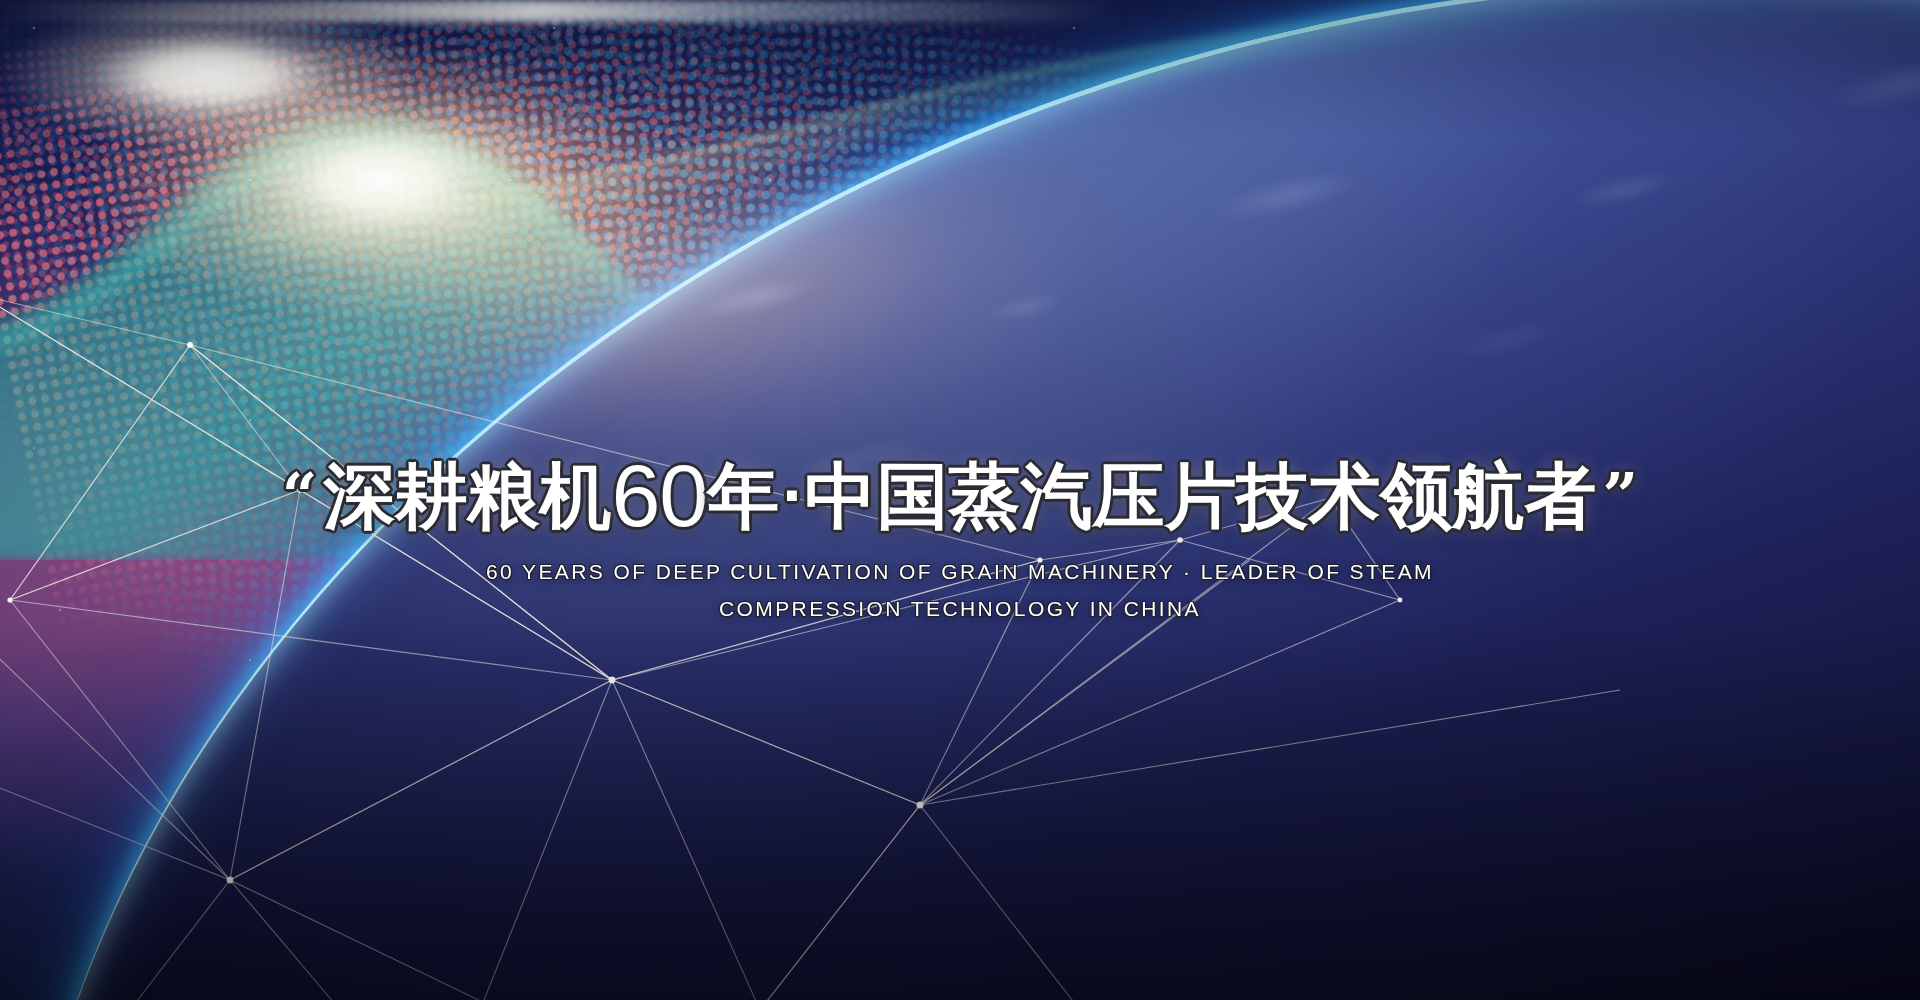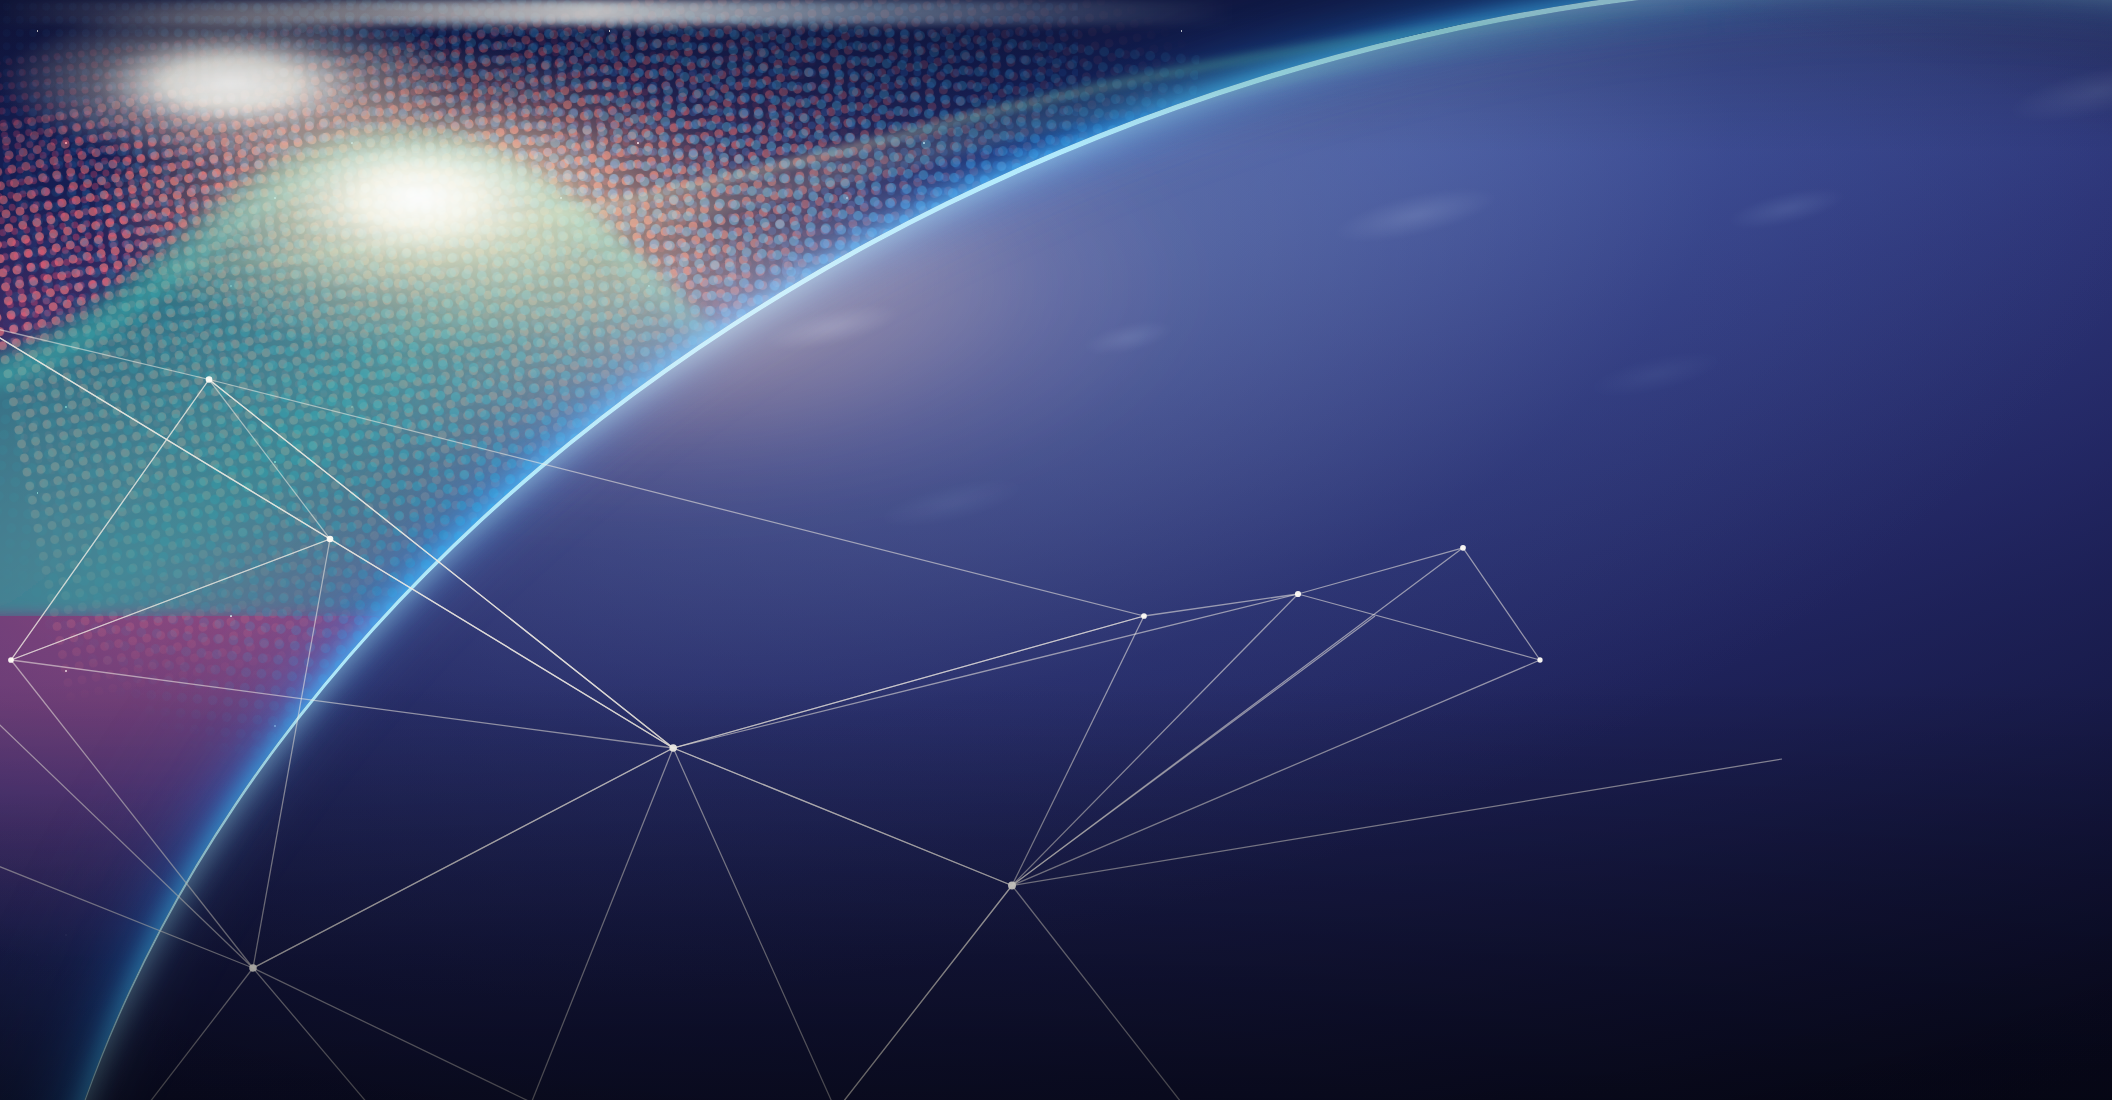--- a/index.html
+++ b/index.html
@@ -380,14 +380,20 @@
       <circle cx="920" cy="805" r="3.6"></circle>
       <circle cx="1180" cy="540" r="2.8"></circle>
       <circle cx="1040" cy="560" r="2.6"></circle>
       <circle cx="1330" cy="498" r="2.6"></circle>
       <circle cx="1400" cy="600" r="2.4"></circle>
     </g>
   </svg>
 
   <div class="layer" id="vignette"></div>
 
+  <div id="copy">
+    <div id="headline"><span class="q">“</span><span>深耕粮机</span><span class="num">60</span><span>年</span><span class="dot">·</span><span>中国蒸汽压片技术领航者</span><span class="q">”</span></div>
+
+    <div class="sub" id="sub1">60 YEARS OF DEEP CULTIVATION OF GRAIN MACHINERY · LEADER OF STEAM</div>
+    <div class="sub" id="sub2">COMPRESSION TECHNOLOGY IN CHINA</div>
+  </div>
 
 </div>
 
 </body></html>

